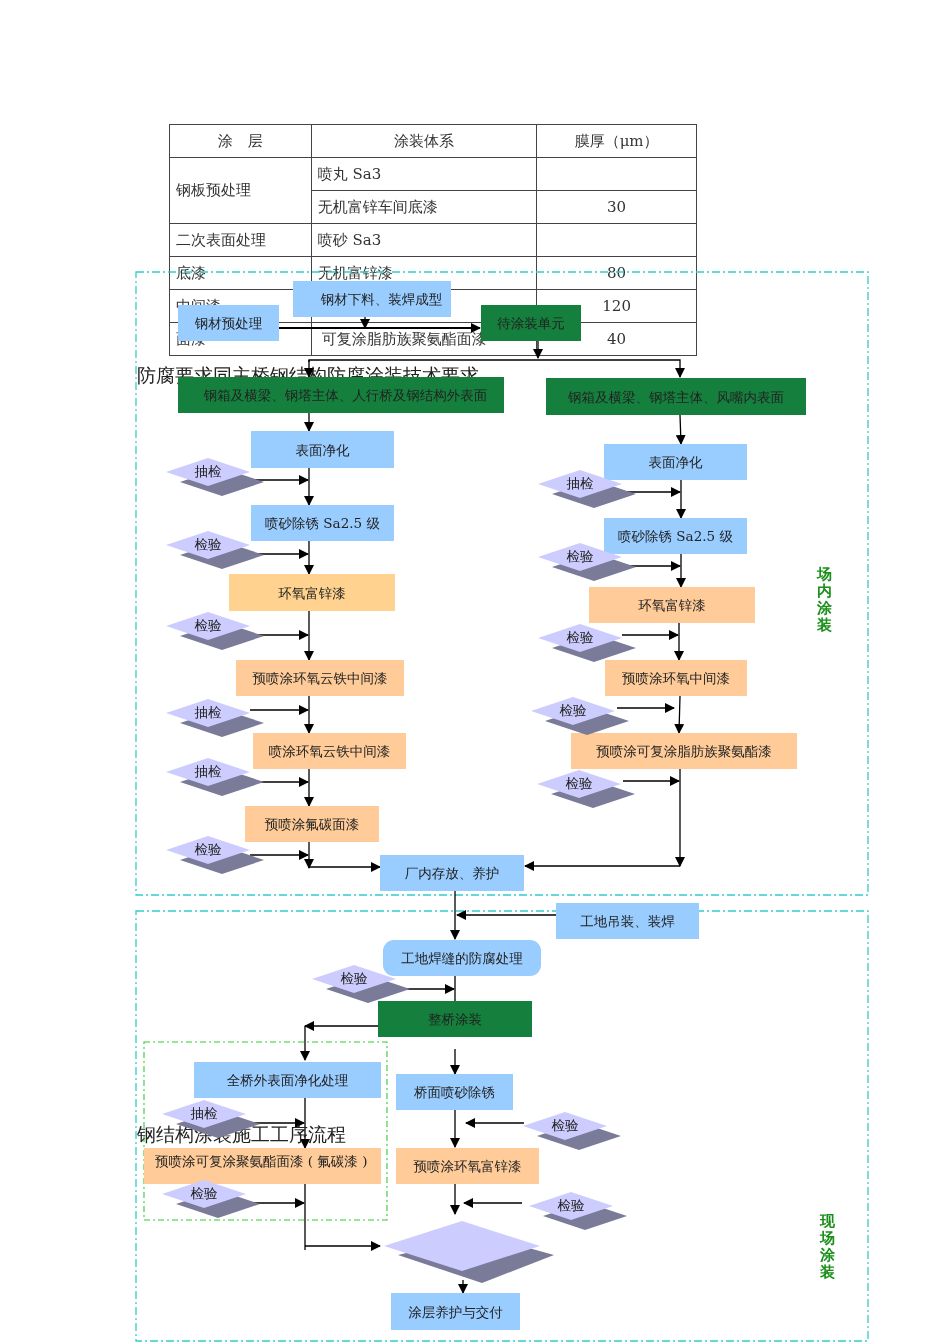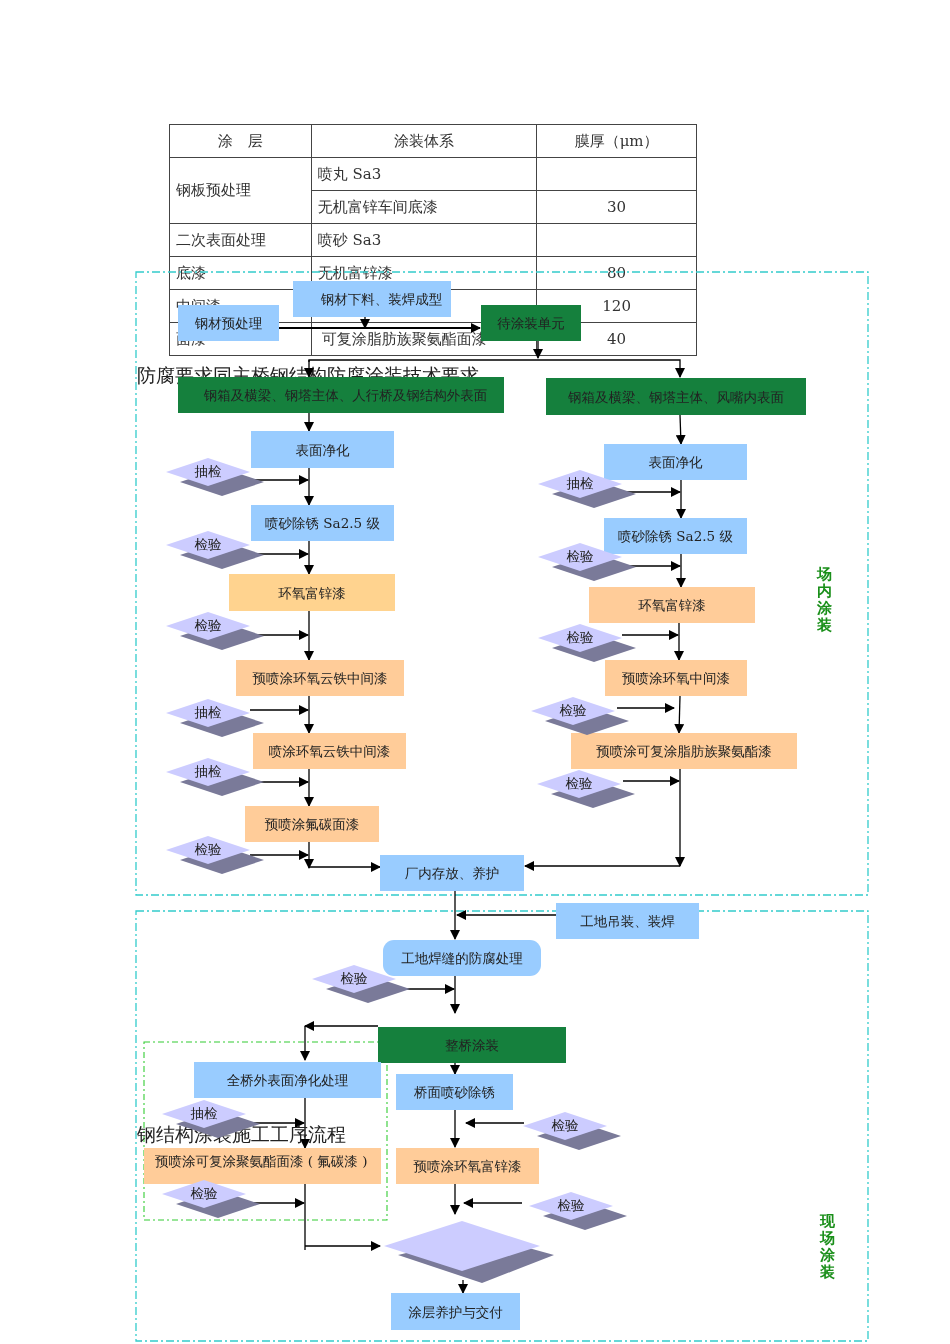--- a/index.html
+++ b/index.html
@@ -158,21 +158,21 @@
 <div class="box blue" style="left:604px;top:444px;width:143px;height:36px;">表面净化</div>
 <div class="box blue" style="left:604px;top:518px;width:143px;height:36px;">喷砂除锈 Sa2.5 级</div>
 <div class="box orange" style="left:589px;top:587px;width:166px;height:36px;">环氧富锌漆</div>
 <div class="box orange" style="left:605px;top:660px;width:142px;height:36px;">预喷涂环氧中间漆</div>
 <div class="box orange" style="left:571px;top:733px;width:226px;height:36px;">预喷涂可复涂脂肪族聚氨酯漆</div>
 
 <div class="box blue" style="left:380px;top:855px;width:144px;height:36px;">厂内存放、养护</div>
 
 <div class="box blue" style="left:556px;top:903px;width:143px;height:36px;">工地吊装、装焊</div>
 <div class="box blue" style="left:383px;top:940px;width:158px;height:36px;border-radius:11px;">工地焊缝的防腐处理</div>
-<div class="box green" style="left:378px;top:1027px;width:188px;height:36px;">整桥涂装</div>
+<div class="box green" style="left:378px;top:1001px;width:154px;height:36px;">整桥涂装</div>
 <div class="box blue" style="left:194px;top:1062px;width:187px;height:36px;">全桥外表面净化处理</div>
 <div class="box blue" style="left:396px;top:1074px;width:117px;height:36px;">桥面喷砂除锈</div>
 <div class="box orange" style="left:396px;top:1148px;width:143px;height:36px;">预喷涂环氧富锌漆</div>
 <div class="box orange" style="left:144px;top:1148px;width:237px;height:36px;justify-content:flex-start;align-items:flex-start;padding:5px 0 0 11px;text-align:left;">预喷涂可复涂聚氨酯面漆 ( 氟碳漆 )</div>
 <div class="box blue" style="left:391px;top:1293px;width:129px;height:37px;">涂层养护与交付</div>
 
 <div class="overtext" style="left:137px;top:1122px;z-index:0;">钢结构涂装施工工序流程</div>
 
 <div class="dia" style="left:166px;top:458px;">
     <svg width="100" height="50">

